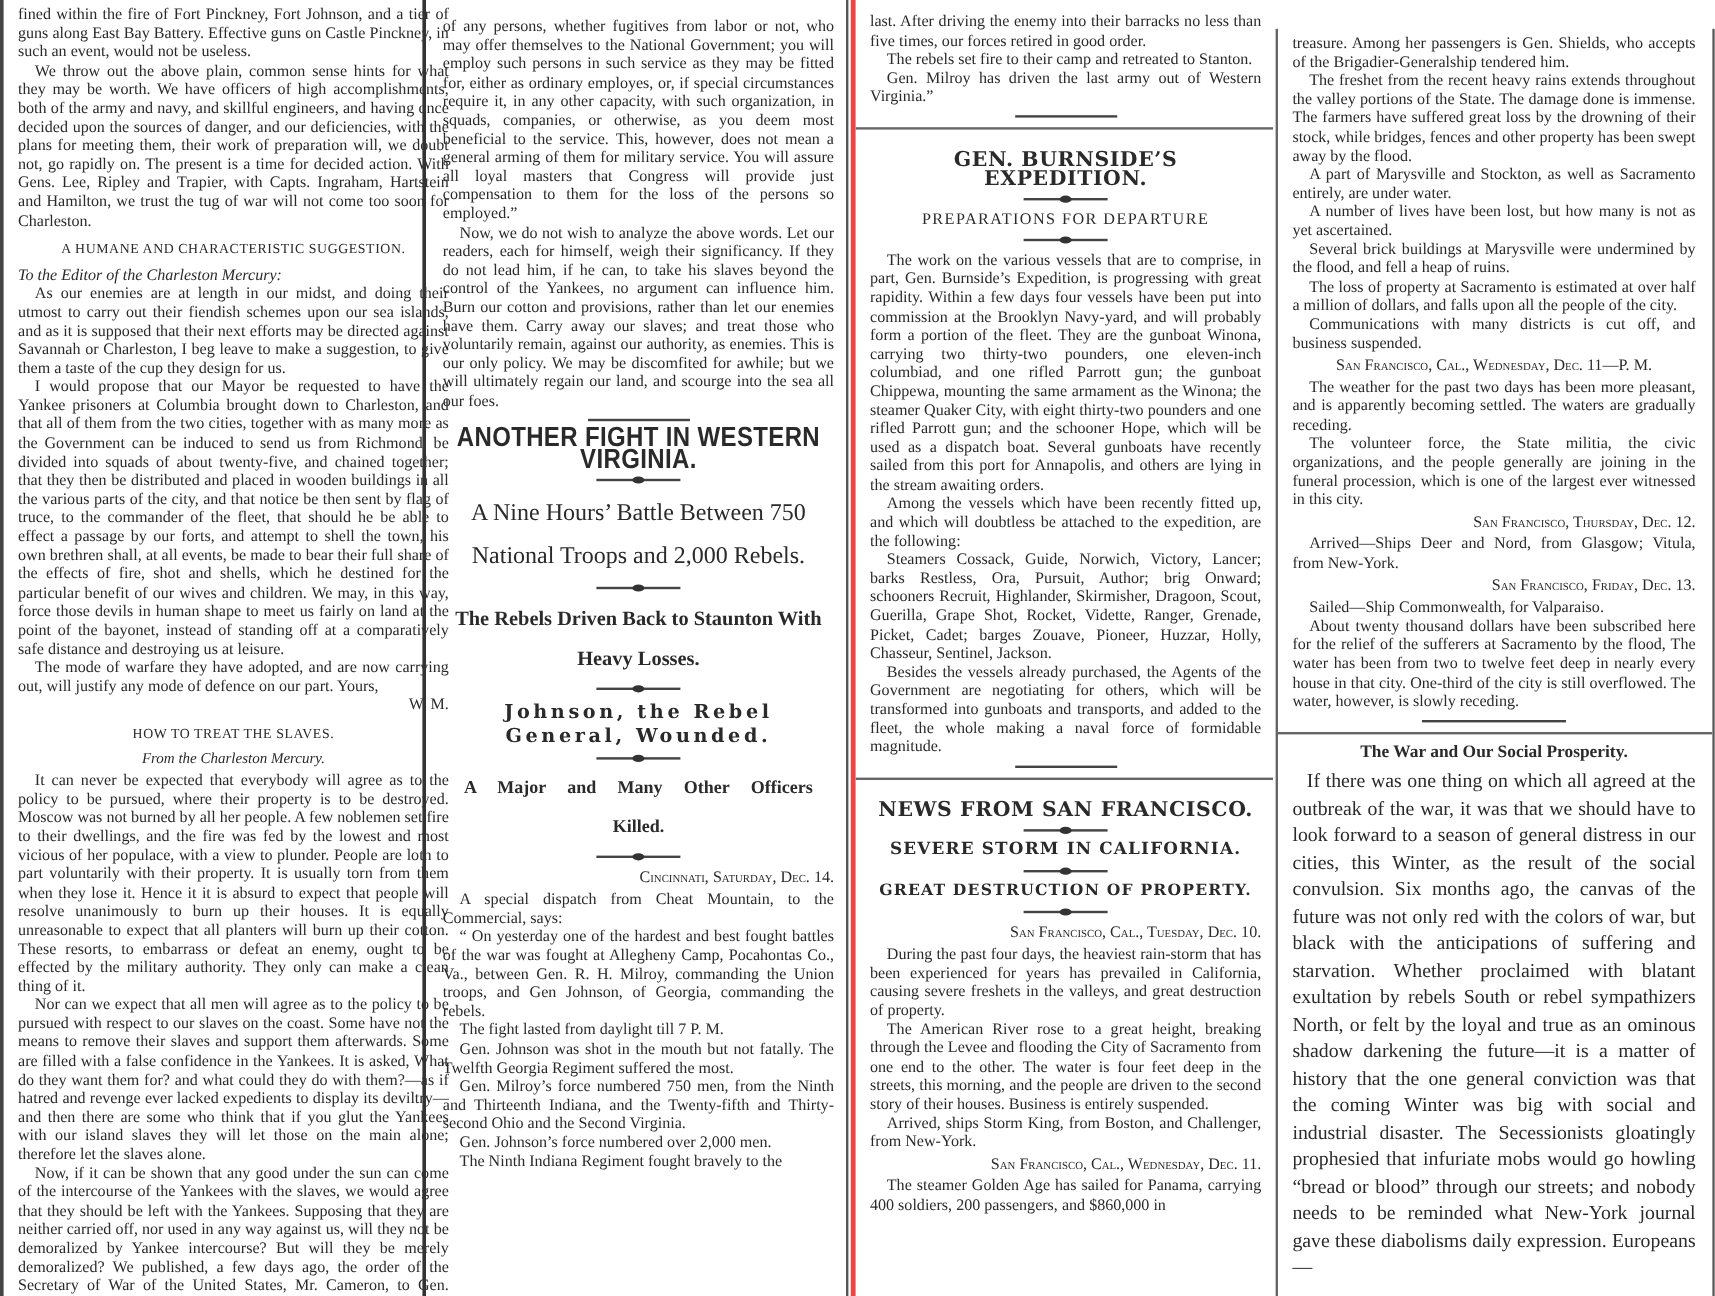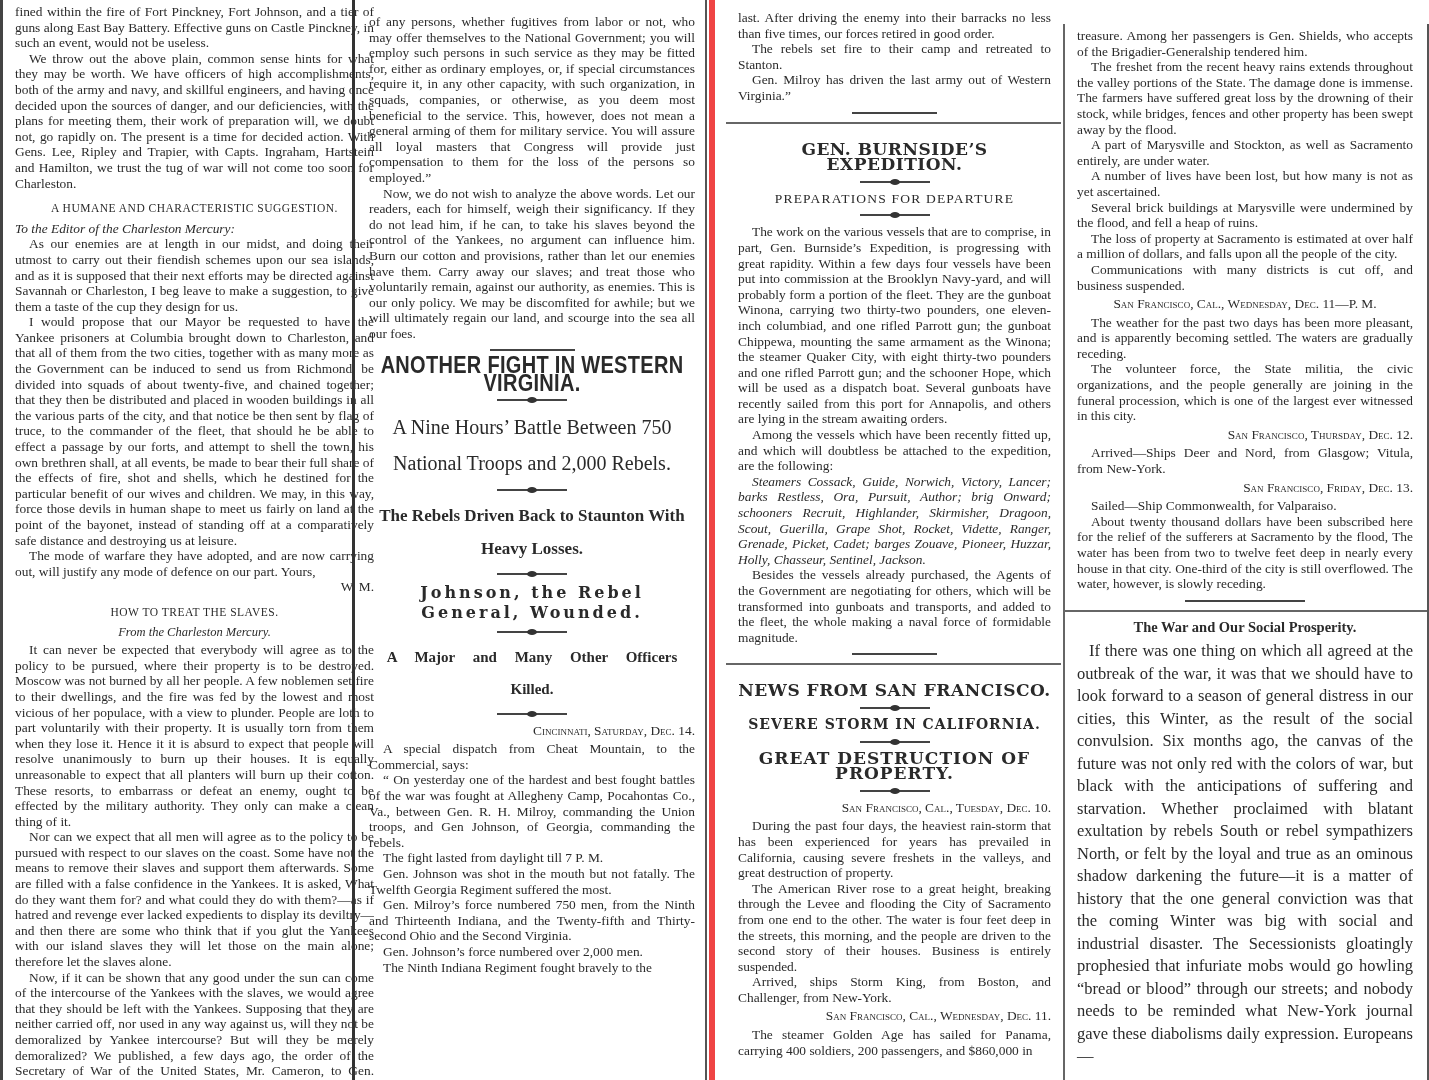--- a/index.html
+++ b/index.html
@@ -8,21 +8,21 @@
     font-family: "Liberation Serif", "DejaVu Serif", serif;
     color: #2a2a2a;
   }
   .col {
     position: absolute; top: 0; height: 1080px; box-sizing: border-box;
     font-size: 13.4px; line-height: 15.6px; text-align: justify;
     overflow: hidden;
   }
   #col1 { left: 0; width: 382px; padding: 4px 8px 0 12px; border-left: 3px solid #444; }
   #col2 { left: 352px; width: 355px; padding: 14px 10px 0 14px; border-left: 3px solid #333; border-right: 2px solid #555; }
-  #col3 { left: 709px; width: 352px; padding: 10px 10px 0 23px; border-left: 6px solid #ef4444; }
+  #col3 { left: 709px; width: 352px; padding: 10px 10px 0 12px; border-left: 4px solid #ef4444; }
   #col4 { left: 1063px; width: 366px; padding: 4px 14px 0 12px; border-left: 2px solid #666; border-right: 2px solid #555; margin-top: 24px; }
   p { margin: 0; text-indent: 14px; }
   p.noindent { text-indent: 0; }
   .sec { margin: 10px 0 4px; text-align: center; letter-spacing: 0.5px; font-size: 11.5px; text-transform: uppercase; }
   .src { text-align: center; font-style: italic; font-size: 12.5px; margin-bottom: 2px; }
   .ded { font-style: italic; text-indent: 0; }
   .sig { display: flex; justify-content: space-between; text-indent: 0; }
   .dateline { text-align: right; text-indent: 0; font-variant: small-caps; margin: 3px 0; }
   .rule { width: 70px; height: 2px; background: #444; margin: 8px auto; position: relative; }
   .rule::after { content: ""; position: absolute; left: 30px; top: -2px; width: 10px; height: 6px; background: #333; border-radius: 50%; }
@@ -96,31 +96,31 @@
   <p>Gen. Milroy has driven the last army out of Western Virginia.”</p>
   <div class="rule plain"></div>
 
   <div class="box">
     <div class="hl-col3">GEN. BURNSIDE’S EXPEDITION.</div>
     <div class="rule"></div>
     <div class="hl-col3-small">PREPARATIONS FOR DEPARTURE</div>
     <div class="rule"></div>
     <p>The work on the various vessels that are to comprise, in part, Gen. Burnside’s Expedition, is progressing with great rapidity. Within a few days four vessels have been put into commission at the Brooklyn Navy-yard, and will probably form a portion of the fleet. They are the gunboat Winona, carrying two thirty-two pounders, one eleven-inch columbiad, and one rifled Parrott gun; the gunboat Chippewa, mounting the same armament as the Winona; the steamer Quaker City, with eight thirty-two pounders and one rifled Parrott gun; and the schooner Hope, which will be used as a dispatch boat. Several gunboats have recently sailed from this port for Annapolis, and others are lying in the stream awaiting orders.</p>
     <p>Among the vessels which have been recently fitted up, and which will doubtless be attached to the expedition, are the following:</p>
-    <p style="font-style: italic;">Steamers Cossack, Guide, Norwich, Victory, Lancer; barks Restless, Ora, Pursuit, Author; brig Onward; schooners Recruit, Highlander, Skirmisher, Dragoon, Scout, Guerilla, Grape Shot, Rocket, Vidette, Ranger, Grenade, Picket, Cadet; barges Zouave, Pioneer, Huzzar, Holly, Chasseur, Sentinel, Jackson.</p>
+    <p style="">Steamers Cossack, Guide, Norwich, Victory, Lancer; barks Restless, Ora, Pursuit, Author; brig Onward; schooners Recruit, Highlander, Skirmisher, Dragoon, Scout, Guerilla, Grape Shot, Rocket, Vidette, Ranger, Grenade, Picket, Cadet; barges Zouave, Pioneer, Huzzar, Holly, Chasseur, Sentinel, Jackson.</p>
     <p>Besides the vessels already purchased, the Agents of the Government are negotiating for others, which will be transformed into gunboats and transports, and added to the fleet, the whole making a naval force of formidable magnitude.</p>
     <div class="rule plain"></div>
   </div>
 
   <div class="box">
     <div class="hl-col3">NEWS FROM SAN FRANCISCO.</div>
     <div class="rule"></div>
     <div class="hl-col3-bold">SEVERE STORM IN CALIFORNIA.</div>
     <div class="rule"></div>
-    <div class="hl-col3-bold" style="font-size:17px;">GREAT DESTRUCTION OF PROPERTY.</div>
+    <div class="hl-col3-bold" style="font-size:13px;">GREAT DESTRUCTION OF PROPERTY.</div>
     <div class="rule"></div>
     <p class="dateline">San Francisco, Cal., Tuesday, Dec. 10.</p>
     <p>During the past four days, the heaviest rain-storm that has been experienced for years has prevailed in California, causing severe freshets in the valleys, and great destruction of property.</p>
     <p>The American River rose to a great height, breaking through the Levee and flooding the City of Sacramento from one end to the other. The water is four feet deep in the streets, this morning, and the people are driven to the second story of their houses. Business is entirely suspended.</p>
     <p>Arrived, ships Storm King, from Boston, and Challenger, from New-York.</p>
     <p class="dateline">San Francisco, Cal., Wednesday, Dec. 11.</p>
     <p>The steamer Golden Age has sailed for Panama, carrying 400 soldiers, 200 passengers, and $860,000 in</p>
   </div>
 </div>
 

